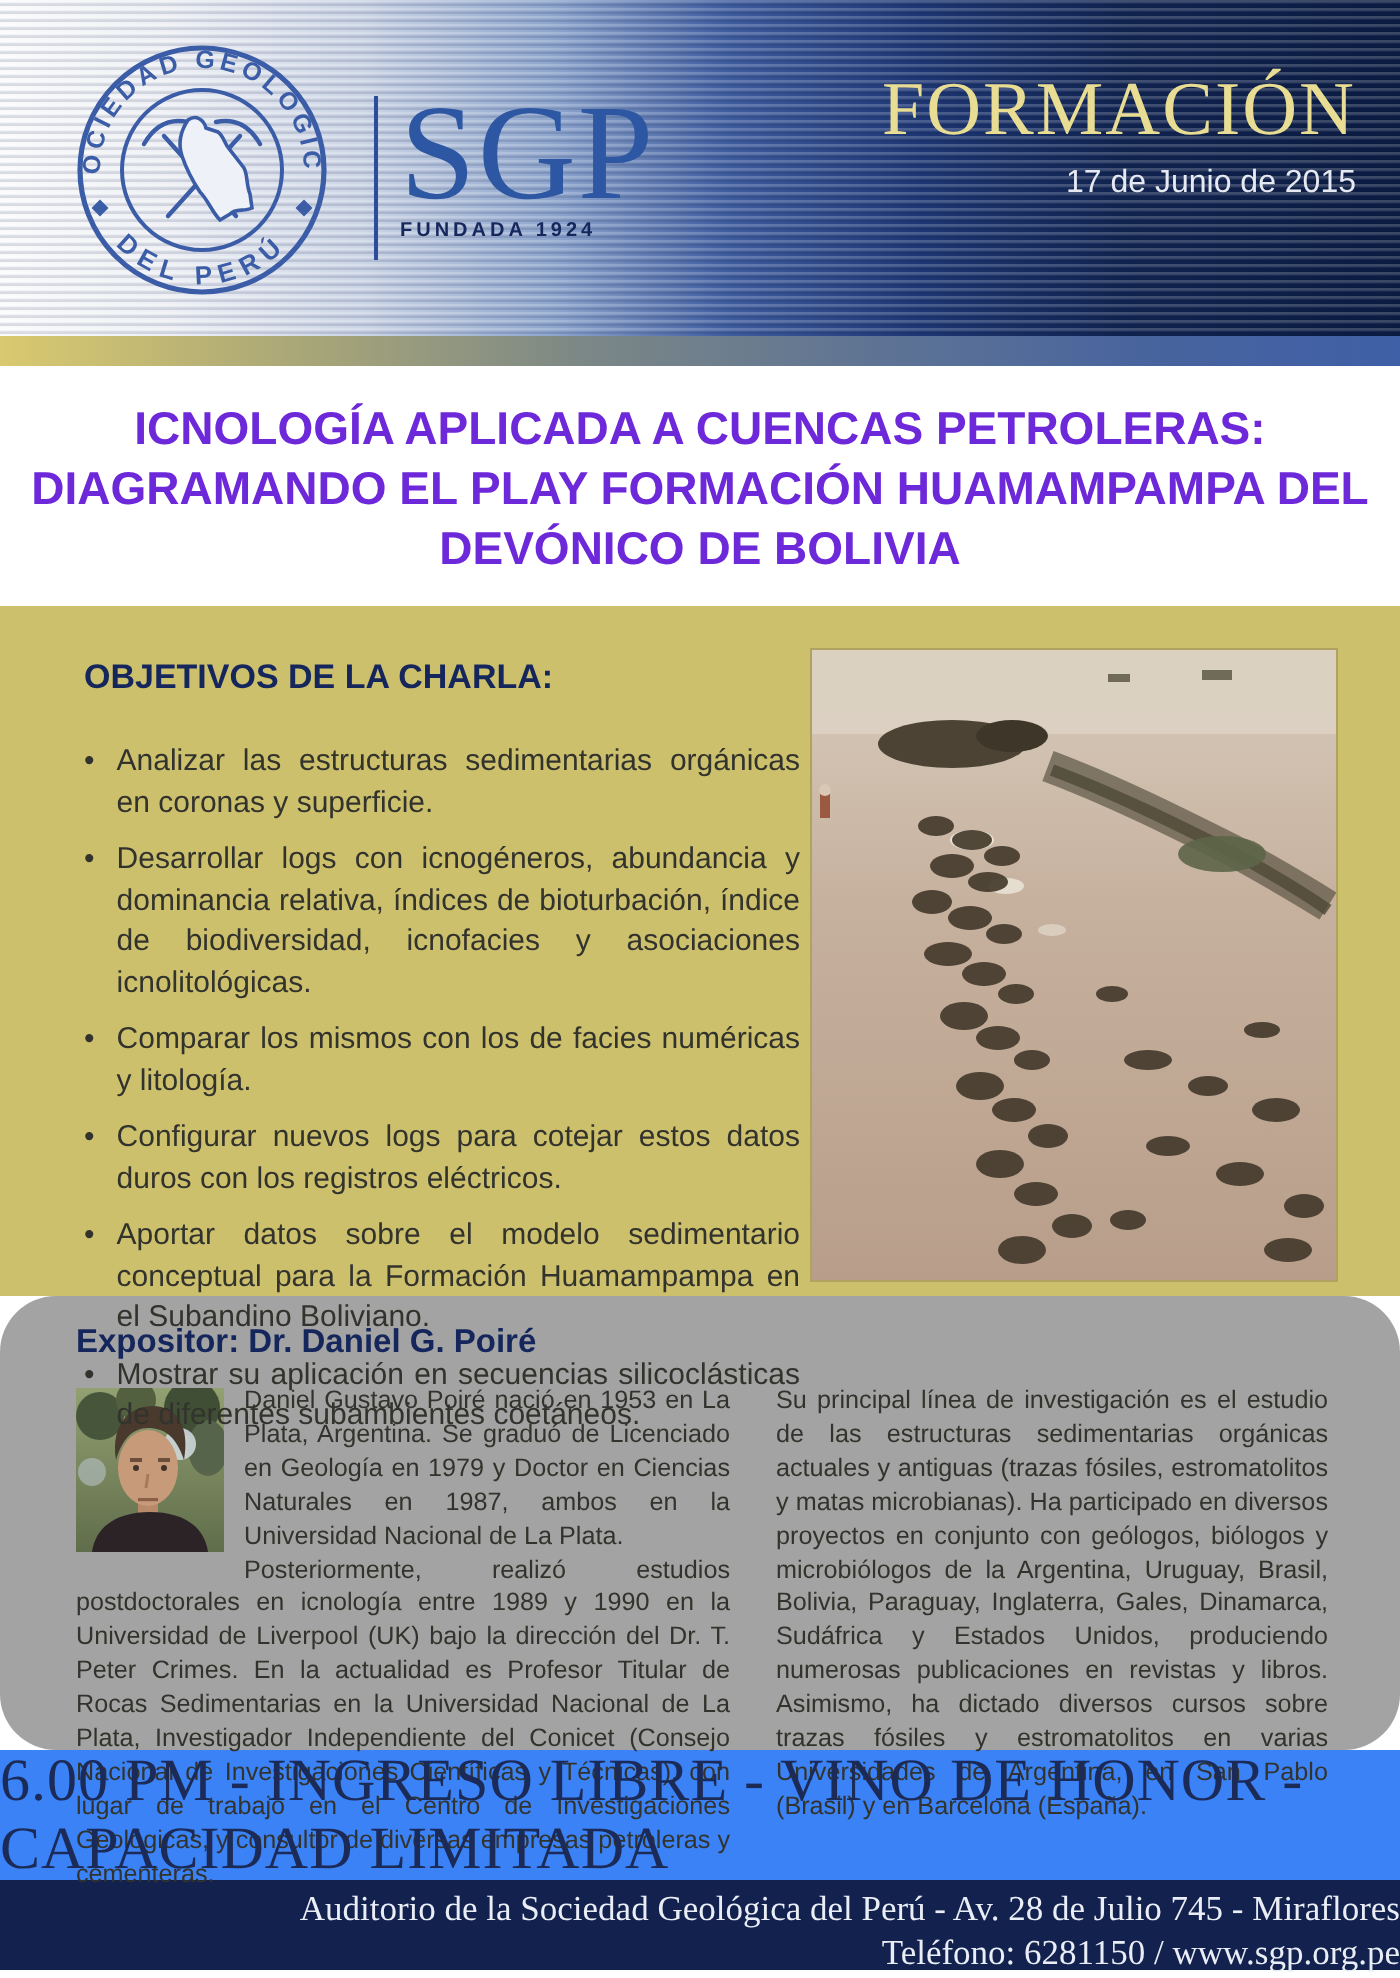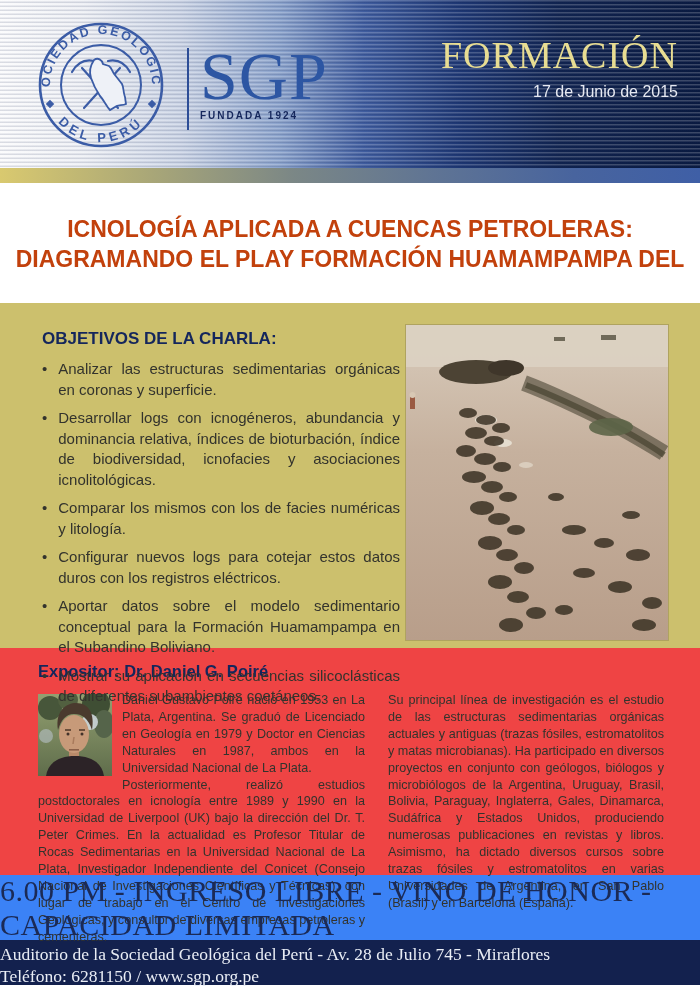--- a/index.html
+++ b/index.html
@@ -43,58 +43,58 @@
   .gradient-strip {
     height:15px;
     background:linear-gradient(90deg,#d9c96f 0%,#a8a678 22%,#7b8786 42%,#5f7494 62%,#48649e 82%,#3f5fa6 100%);
   }
 
   
   .title-block {
     height:120px; display:flex; flex-direction:column; justify-content:center;
     text-align:center; padding-top:2px;
   }
-  .title-line { font-size:23px; line-height:30px; font-weight:bold; color:#c2410c; }
+  .title-line { font-size:23px; line-height:30px; font-weight:bold; color:#6d28d9; }
 
   
   .objectives { position:relative; height:345px; background:#ccc06d; }
   .obj-content { position:absolute; left:42px; top:26px; width:358px; }
-  .obj-heading { font-size:17px; color:#14265c; margin-bottom:10px; font-weight:bold; }
+  .obj-heading { font-size:17px; color:#14265c; margin-bottom:22px; font-weight:bold; }
   .obj-list { list-style:none; }
   .obj-list li { display:flex; gap:11px; font-size:15px; line-height:20.5px; color:#33332d; margin-bottom:8px; }
   .obj-list li .bullet { flex:0 0 auto; }
   .obj-list li span.txt { text-align:justify; }
   .field-photo {
     position:absolute; left:406px; top:22px; width:262px; height:315px;
     box-shadow:0 0 0 1px rgba(120,110,70,.35);
   }
   .field-photo svg { display:block; }
 
   
-  .speaker { height:227px; background:#ef4444; padding:14px 36px 0 38px; }
+  .speaker { height:227px; background:#a3a3a3; padding:14px 36px 0 38px;border-radius:28px; }
   .speaker-heading { font-size:16.5px; color:#14265c; font-weight:bold; margin-bottom:11px; }
   .bio-cols { display:flex; gap:23px; }
   .bio-left { width:327px; }
   .bio-right { flex:1; }
   .bio p { margin:0; }
   .bio-text { font-size:12.6px; line-height:16.9px; color:#33332d; text-align:justify; }
   .portrait { float:left; width:74px; height:82px; margin:2px 10px 3px 0; }
   .portrait svg { display:block; }
 
   
   .event-bar {
     height:65px; background:#3b82f6; display:flex; align-items:center; justify-content:center;
   }
   .event-bar-text {
     font-family:"Liberation Serif", serif; font-size:30px; letter-spacing:.5px; color:#1b2a56;
   }
 
   
   .footer {
-    height:45px; background:#13214e; text-align:left; padding-top:3px;
+    height:45px; background:#13214e; text-align:right; padding-top:3px;
   }
   .footer-line {
     font-family:"Liberation Serif", serif; font-size:17.5px; line-height:22px; color:#e9edf5;
   }
 </style>
 </head>
 <body>
 
 <div class="poster">
 
@@ -135,20 +135,21 @@
       <div class="series-line">FORMACIÓN</div>
       <div class="event-date">17 de Junio de 2015</div>
     </div>
   </div>
 
   <div class="gradient-strip"></div>
 
   <div class="title-block">
     <div class="title-line">ICNOLOGÍA APLICADA A CUENCAS PETROLERAS:</div>
     <div class="title-line">DIAGRAMANDO EL PLAY FORMACIÓN HUAMAMPAMPA DEL</div>
+    <div class="title-line">DEVÓNICO DE BOLIVIA</div>
   </div>
 
   <div class="objectives">
     <div class="obj-content">
       <div class="obj-heading">OBJETIVOS DE LA CHARLA:</div>
       <ul class="obj-list">
         <li>
             <span class="bullet">•</span>
             <span class="txt">Analizar las estructuras sedimentarias orgánicas en coronas y superficie.</span>
           </li>

